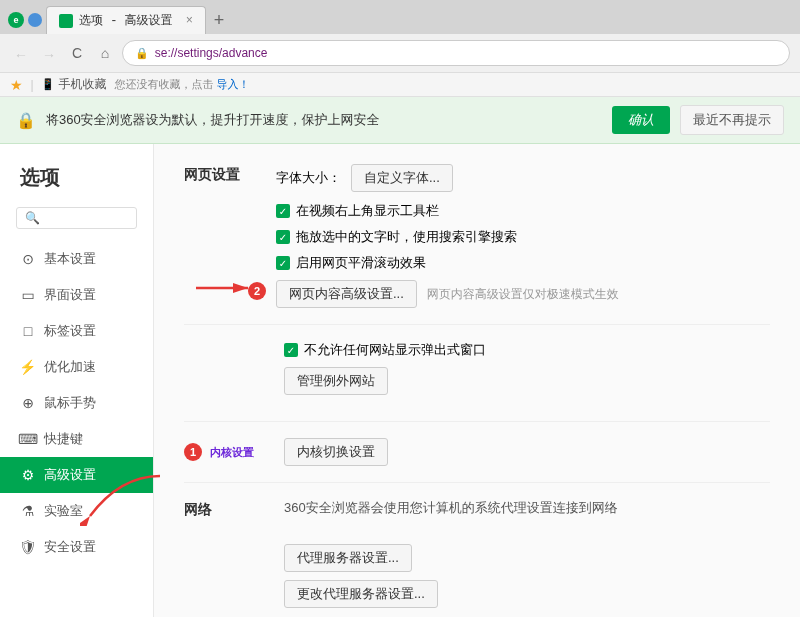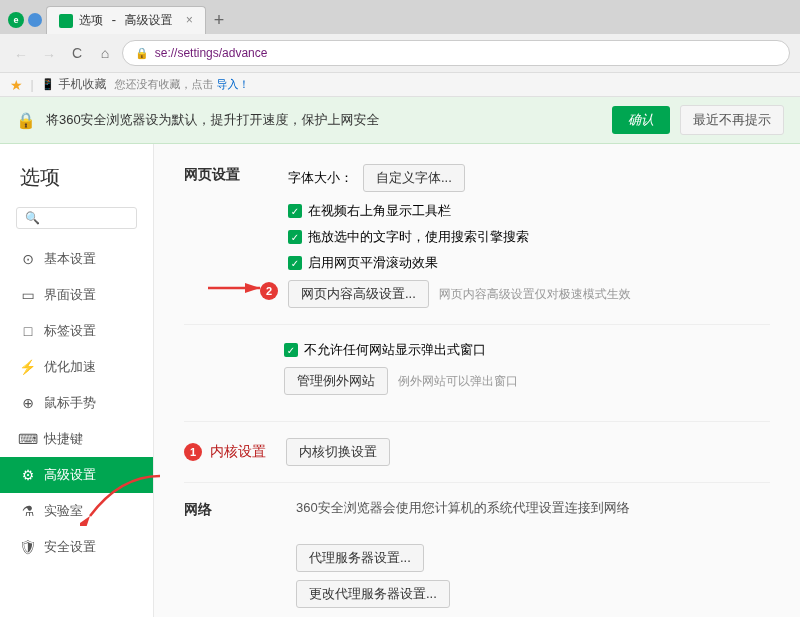--- a/index.html
+++ b/index.html
@@ -27,21 +27,21 @@
     .notif-icon { color: #00a651; font-size: 16px; }
     .notif-text { flex: 1; color: #333; font-size: 13px; }
     .notif-confirm { background: #00a651; color: white; border: none; border-radius: 3px; padding: 5px 16px; font-size: 13px; cursor: pointer; font-style: italic; }
     .notif-dismiss { background: #f5f5f5; border: 1px solid #ddd; border-radius: 3px; padding: 5px 12px; font-size: 13px; cursor: pointer; color: #555; }
 
     
     .main-layout { display: flex; height: calc(617px - 110px); }
 
     
     .sidebar { width: 154px; background: white; border-right: 1px solid #e8e8e8; padding: 20px 0; flex-shrink: 0; }
-    .sidebar-title { font-size: 20px; color: #333; padding: 0 20px 16px; font-weight: normal; }
+    .sidebar-title { font-size: 20px; color: #333; padding: 0 20px 16px; font-weight: bold; }
     .search-input { border: none; outline: none; font-size: 13px; color: #333; flex: 1; }
 
     .sidebar-item { display: flex; align-items: center; padding: 9px 20px; cursor: pointer; color: #555; font-size: 13px; gap: 8px; }
     .sidebar-item.active { background: #00a651; color: white; }
     .sidebar-item .s-icon { width: 16px; height: 16px; display: flex; align-items: center; justify-content: center; font-size: 14px; flex-shrink: 0; }
 
     
     .content { flex: 1; background: #fafafa; overflow-y: auto; padding: 20px 30px; }
 
     .setting-row { display: flex; align-items: center; margin-bottom: 10px; gap: 10px; }
@@ -158,21 +158,21 @@
     </div>
     <div class="sidebar-item">
       <span class="s-icon">🛡</span>
       <span>安全设置</span>
     </div>
   </div>
 
   <div class="content">
 
     <div class="content-section">
-      <div style="display:flex; gap:24px;">
+      <div style="display:flex; gap:12px;">
         <div style="min-width:80px; font-size:14px; font-weight:bold; color:#333; padding-top:2px;">网页设置</div>
         <div style="flex:1;">
 
           <div class="setting-row">
             <span>字体大小：</span>
             <button class="btn-default">自定义字体...</button>
           </div>
 
           <div class="checkbox-item">
             <div class="checkbox-green"></div>
@@ -215,51 +215,50 @@
     <div class="content-section">
       <div style="display:flex; gap:20px;">
         <div style="min-width:80px;"></div>
         <div style="flex:1;">
           <div class="checkbox-item">
             <div class="checkbox-green"></div>
             <span>不允许任何网站显示弹出式窗口</span>
           </div>
           <div class="setting-row">
             <button class="btn-default">管理例外网站</button>
-            <span style="color:#999; font-size:12px;">例外网站可以弹出窗口</span>
           </div>
         </div>
       </div>
     </div>
 
     <div class="content-section">
       <div style="display:flex; gap:20px; align-items:center;">
         <div style="min-width:80px; display:flex; align-items:center; gap:4px;">
 
           <span class="pointer-1">1</span>
 
-          <span style="font-size:14px; font-weight:normal; color:#b91c1c;">内核设置</span>
+          <span style="font-size:11px; font-weight:bold; color:#6d28d9;">内核设置</span>
         </div>
         <div style="flex:1;">
           <button class="btn-default">内核切换设置</button>
         </div>
       </div>
 
       <svg style="position:absolute; left:80px; top:auto; pointer-events:none;" width="100" height="60" viewBox="0 0 100 60">
         <defs>
           <marker id="arrowhead2" markerWidth="6" markerHeight="4" refX="0" refY="2" orient="auto">
             <polygon points="6 0, 0 2, 6 4" fill="#e53935"></polygon>
           </marker>
         </defs>
         <path d="M 80 10 Q 40 10 10 50" stroke="#e53935" stroke-width="2.5" fill="none" marker-end="url(#arrowhead2)"></path>
       </svg>
     </div>
 
     <div class="content-section">
-      <div style="display:flex; gap:32px;">
+      <div style="display:flex; gap:20px;">
         <div style="min-width:80px; font-size:14px; font-weight:bold; color:#333; padding-top:2px;">网络</div>
         <div style="flex:1;">
           <p style="color:#555; font-size:13px; margin-bottom:6px;">360安全浏览器会使用您计算机的系统代理设置连接到网络</p>
           <div style="margin-bottom:8px;margin-top:27px;">
             <button class="btn-default">代理服务器设置...</button>
           </div>
           <div>
             <button class="btn-default">更改代理服务器设置...</button>
           </div>
         </div>

